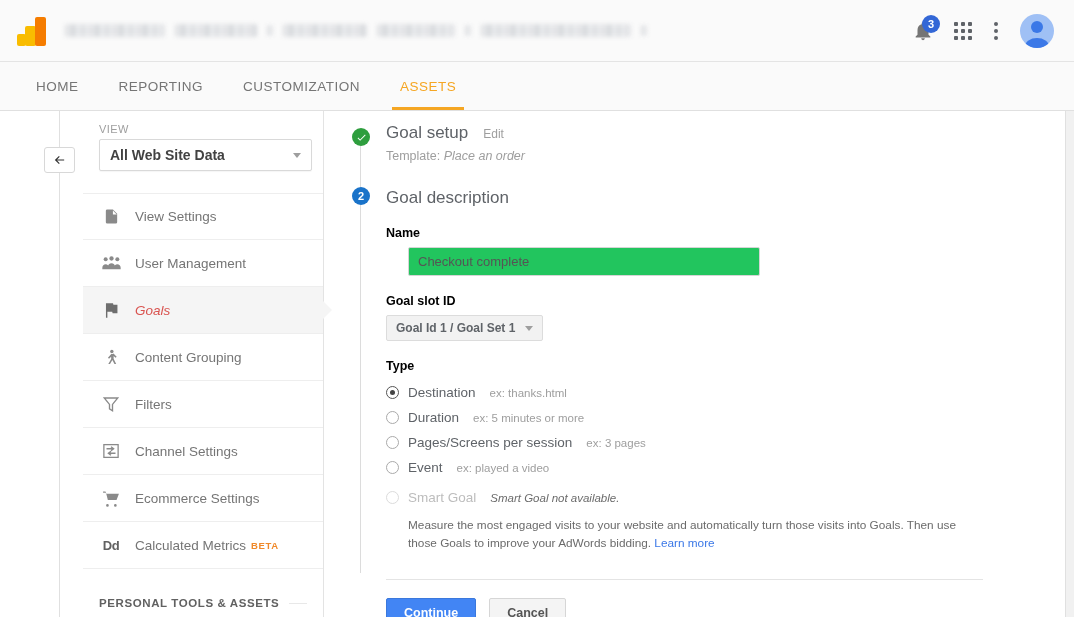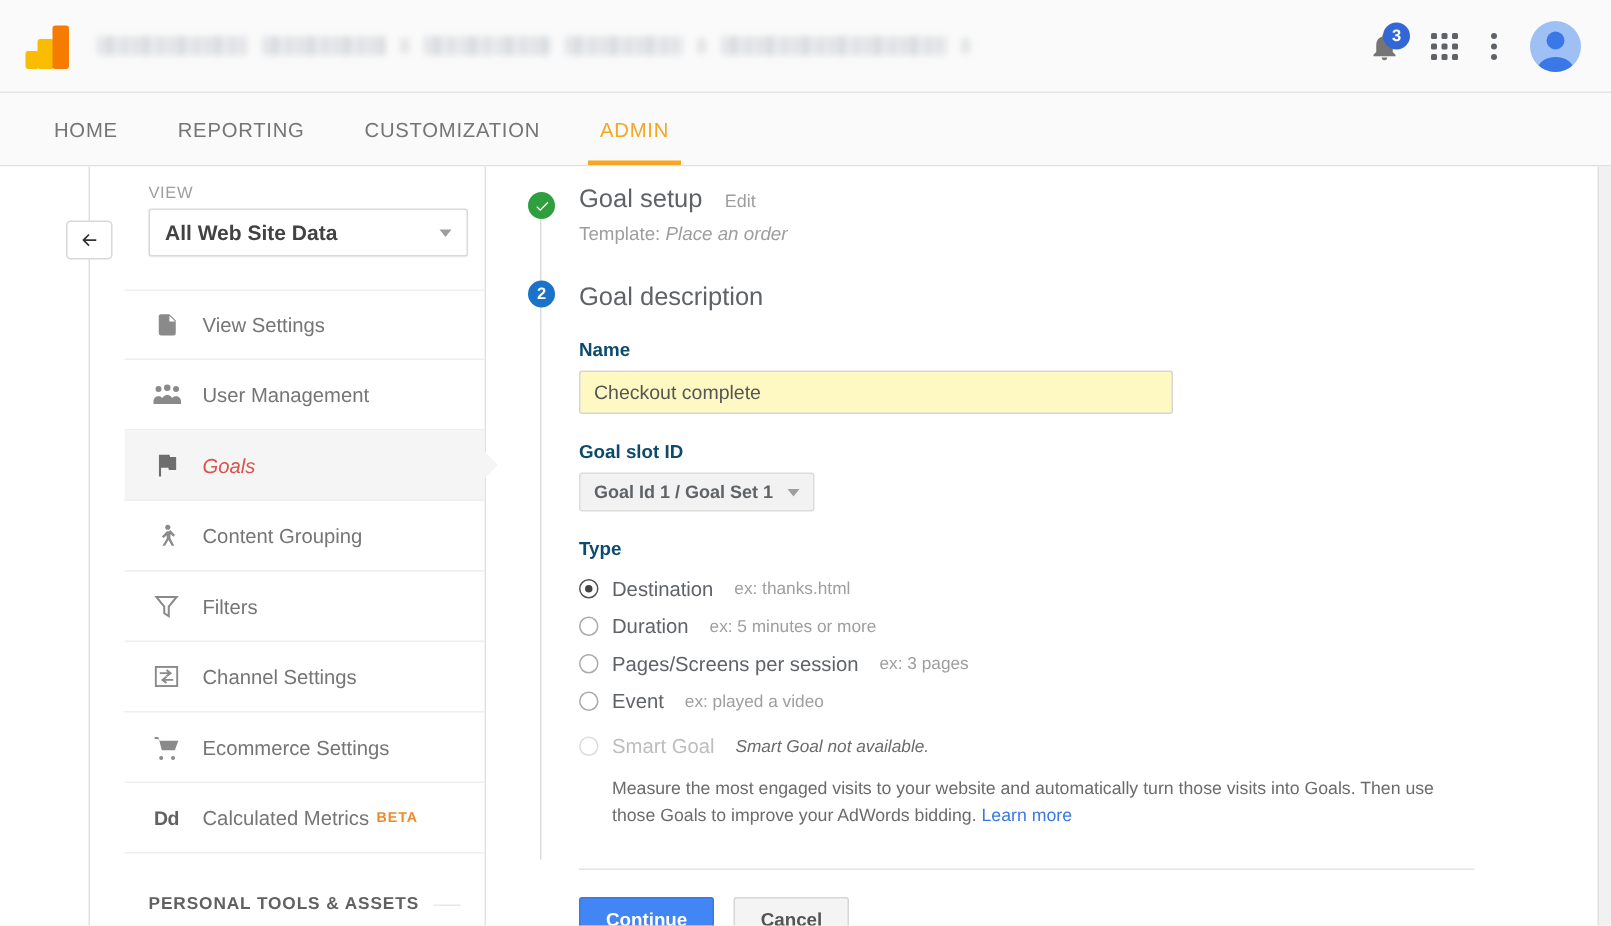--- a/index.html
+++ b/index.html
@@ -150,25 +150,26 @@
   }
   .dot.done { top: 5px; background: #2e9e3e; }
   .dot.cur  { top: 64px; background: #1a73c9; }
 
   .step-title { font-size: 17px; color: #5f6368; display: flex; align-items: baseline; gap: 15px; }
   .edit-link { font-size: 12px; color: #9e9e9e; cursor: pointer; }
   .tmpl { font-size: 12.5px; color: #9e9e9e; margin-top: 6px; }
   .tmpl i { font-style: italic; }
   .step2-title { font-size: 17px; color: #5f6368; margin-top: 25px; }
 
-  .fl { font-size: 12.5px; font-weight: bold; color: #0c4a6e; margin-top: 18px; margin-bottom: 7px; }
+  .fl { font-size: 12.5px; font-weight: bold; color: #000000; margin-top: 18px; margin-bottom: 7px; }
   .txtin {
-    width: 396px; height: 29px; border: 1px solid #d5d5d5; border-radius: 2px;
+    width: 352px; height: 29px; border: 1px solid #d5d5d5; border-radius: 2px;
     padding: 0 9px; font-size: 13px; color: #555; font-family: "Liberation Sans", sans-serif;
-    background: #fef9c3;
+    background: #22c55e;
+    margin-left: 22px;
   }
   .selbox {
     display: inline-flex; align-items: center; gap: 10px;
     height: 26px; padding: 0 9px; background: #f2f2f2;
     border: 1px solid #dcdcdc; border-radius: 2px; cursor: pointer;
     font-size: 12px; font-weight: bold; color: #5f6368;
   }
 
   .radios { margin-top: 6px; }
   .rrow { display: flex; align-items: center; height: 25px; gap: 9px; cursor: pointer; text-align: right; }
@@ -244,21 +245,21 @@
           <span></span>
       </div>
       <div class="avatar"></div>
     </div>
   </div>
 
   <div class="navbar">
     <div class="tab">HOME</div>
     <div class="tab">REPORTING</div>
     <div class="tab">CUSTOMIZATION</div>
-    <div class="tab active">ADMIN</div>
+    <div class="tab active">ASSETS</div>
   </div>
 
   <div class="content">
     <div class="panel">
 
       <div class="collapse-rail"></div>
       <div class="collapse-btn">
         <svg width="15" height="14" viewBox="0 0 24 24">
             <path d="M20 11H7.8l4.6-4.6L11 5l-7 7 7 7 1.4-1.4L7.8 13H20v-2z" fill="#333"></path>
           </svg>

